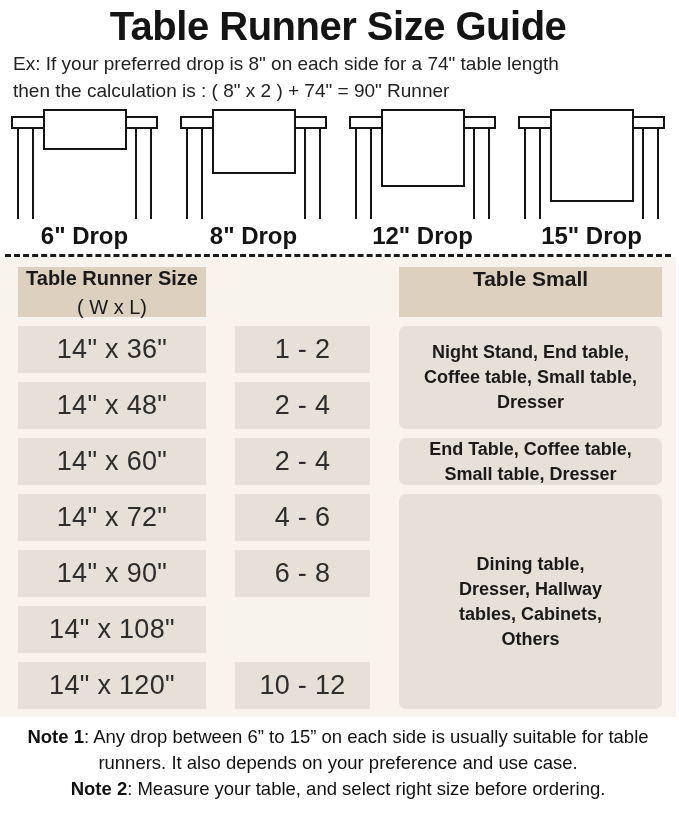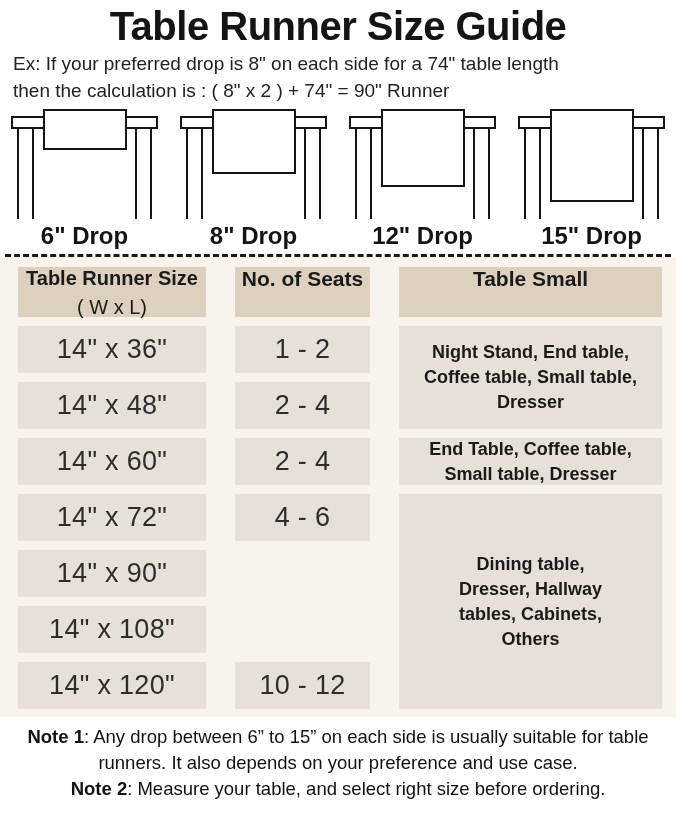--- a/index.html
+++ b/index.html
@@ -71,21 +71,21 @@
   .hcell .h-main{font-size:20px;font-weight:bold;line-height:22px;}
   .hcell .h-sub{font-size:20px;line-height:20px;}
   .hcell.single{font-size:21px;font-weight:bold;}
   .cell{
     background:#e6e0d9;display:flex;align-items:center;justify-content:center;
     font-size:27px;color:#2d2d2d;letter-spacing:.3px;
   }
   .types{
     background:#e6e0d9;display:flex;align-items:center;justify-content:center;
     font-size:18px;font-weight:bold;color:#1a1a1a;text-align:center;
-    line-height:25px;box-sizing:border-box;
+    line-height:25px;box-sizing:border-box;border-radius:7px;
   }
   .types.g1{grid-area:2 / 3 / span 2 / 4;padding:0 16px;}
   .types.g2{grid-area:4 / 3 / 5 / 4;padding:0 10px;}
   .types.g3{grid-area:5 / 3 / span 4 / 4;padding:0 40px;}
 
   
   .notes{margin-top:7px;padding:0 6px;text-align:center;
     font-size:18.5px;line-height:26px;color:#111;}
   .note b{font-weight:bold;}
 </style>
@@ -134,36 +134,36 @@
   </div>
 
   <div class="dashes"></div>
 
   <div class="table-section">
 
     <div class="hcell" style="grid-area:1/1">
       <div class="h-main">Table Runner Size</div>
       <div class="h-sub">( W x L)</div>
     </div>
-    <div class="hcell single" style="grid-area:1/2">No. of Seats</div>
     <div class="hcell single" style="grid-area:1/3">Table Small</div>
 
     <div class="cell" style="grid-area:2/1">14" x 36"</div>
     <div class="cell" style="grid-area:2/2">1 - 2</div>
 
     <div class="cell" style="grid-area:3/1">14" x 48"</div>
     <div class="cell" style="grid-area:3/2">2 - 4</div>
 
     <div class="cell" style="grid-area:4/1">14" x 60"</div>
     <div class="cell" style="grid-area:4/2">2 - 4</div>
 
     <div class="cell" style="grid-area:5/1">14" x 72"</div>
     <div class="cell" style="grid-area:5/2">4 - 6</div>
 
     <div class="cell" style="grid-area:6/1">14" x 90"</div>
+    <div class="cell" style="grid-area:6/2">6 - 8</div>
 
     <div class="cell" style="grid-area:7/1">14" x 108"</div>
 
     <div class="cell" style="grid-area:8/1">14" x 120"</div>
     <div class="cell" style="grid-area:8/2">10 - 12</div>
 
     <div class="types g1">Night Stand, End table, Coffee table, Small table, Dresser</div>
     <div class="types g2">End Table, Coffee table, Small table, Dresser</div>
     <div class="types g3">Dining table, Dresser, Hallway tables, Cabinets, Others</div>
 

